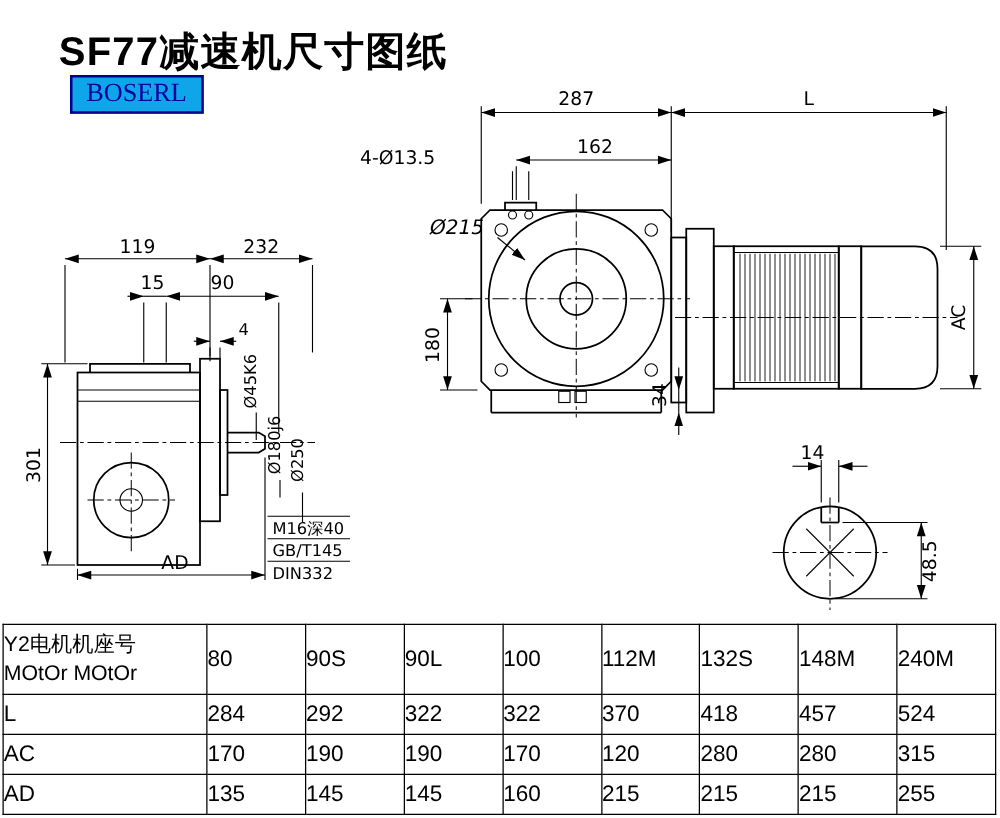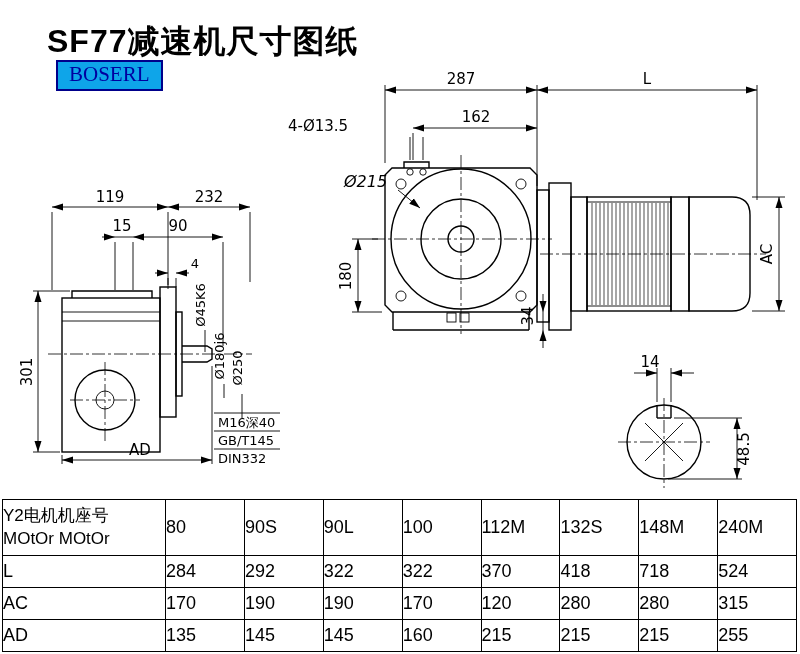--- a/index.html
+++ b/index.html
@@ -231,21 +231,21 @@
       <td>240M</td>
     </tr>
     <tr>
       <td>L</td>
       <td>284</td>
       <td>292</td>
       <td>322</td>
       <td>322</td>
       <td>370</td>
       <td>418</td>
-      <td>718</td>
+      <td>457</td>
       <td>524</td>
     </tr>
     <tr>
       <td>AC</td>
       <td>170</td>
       <td>190</td>
       <td>190</td>
       <td>170</td>
       <td>120</td>
       <td>280</td>

